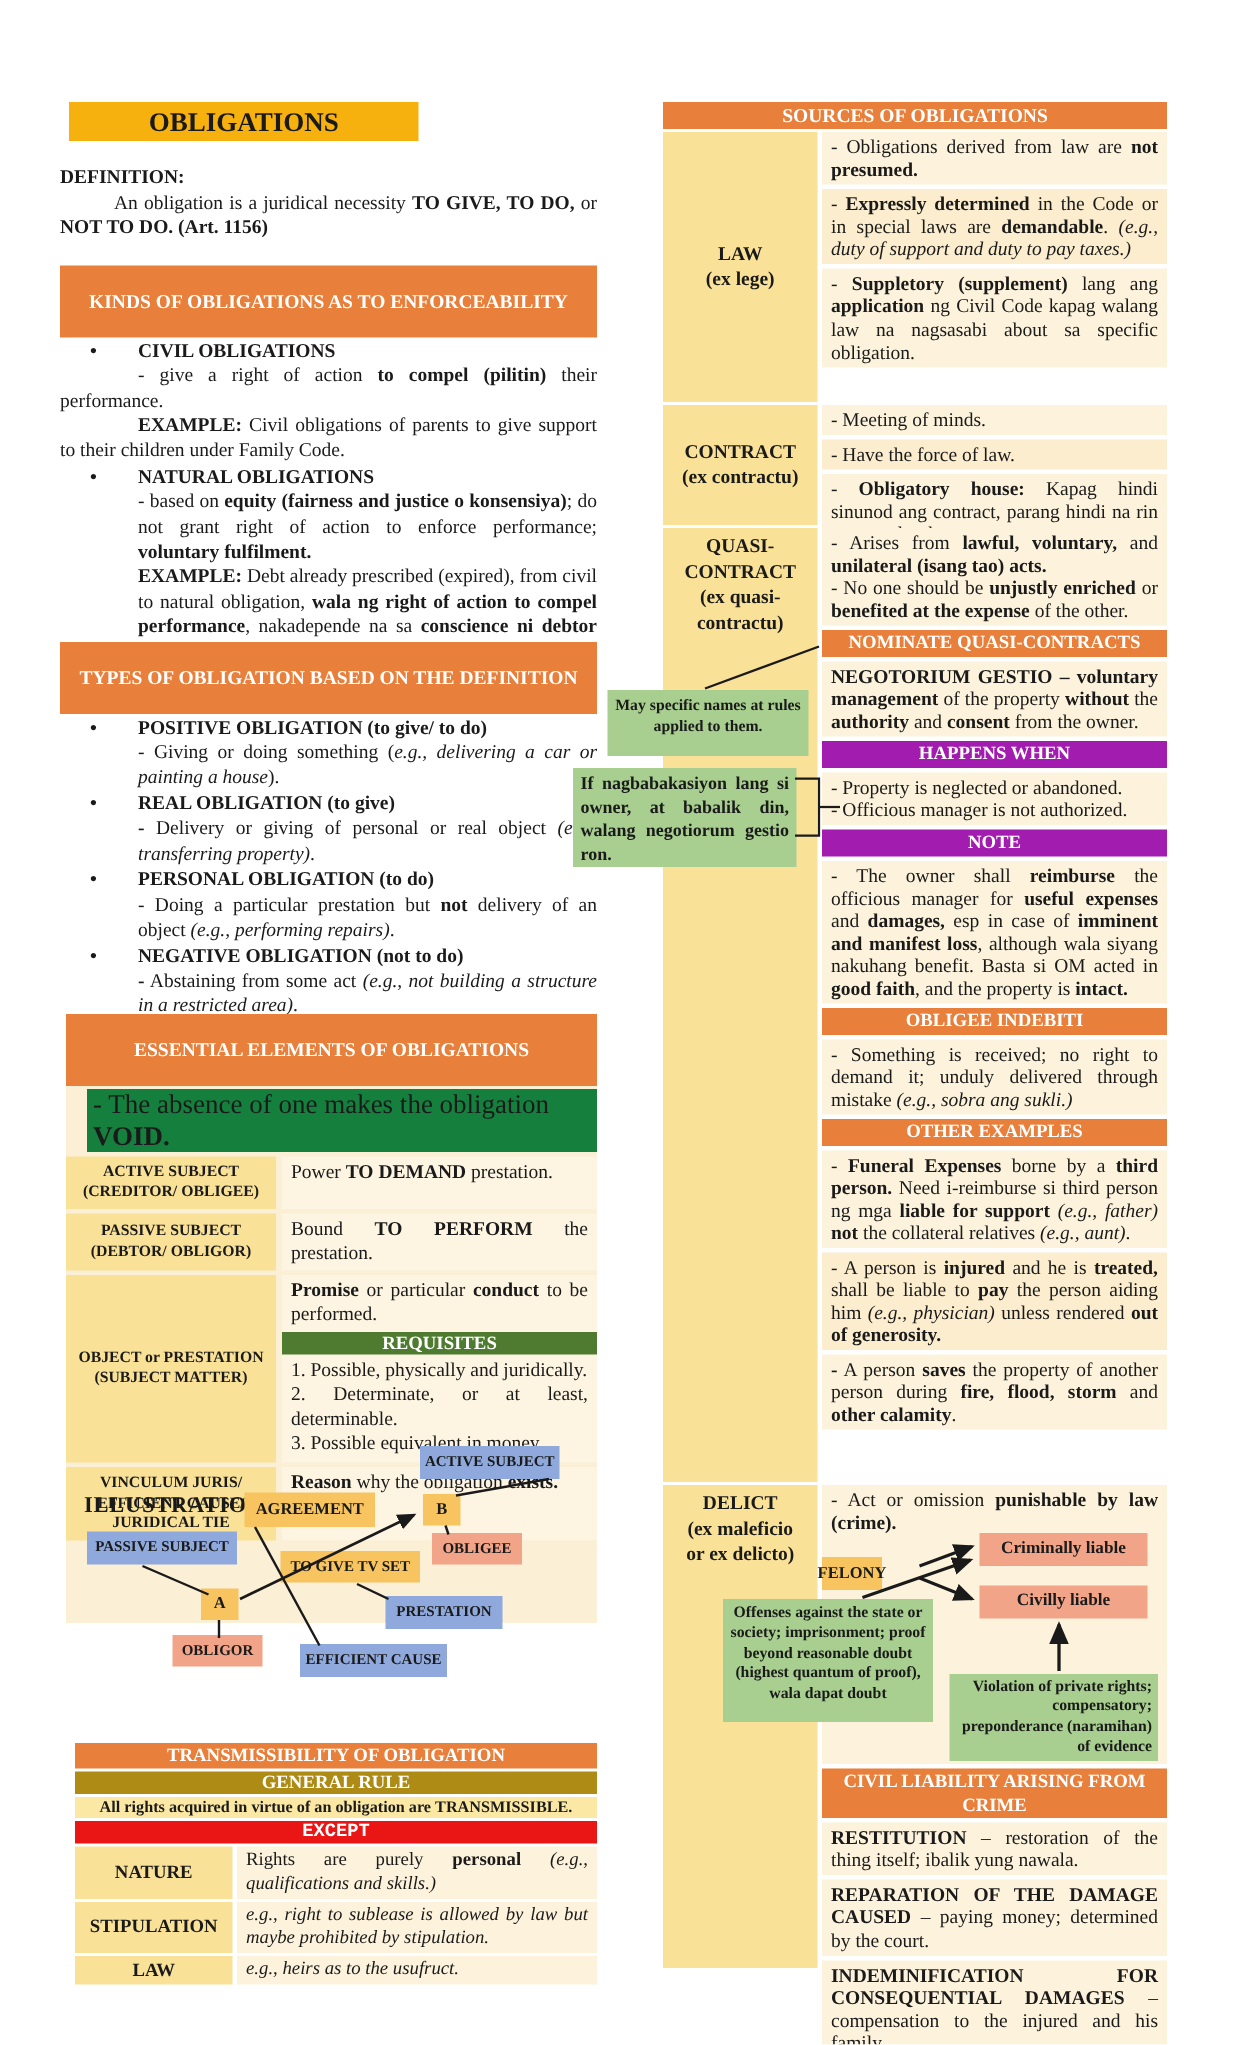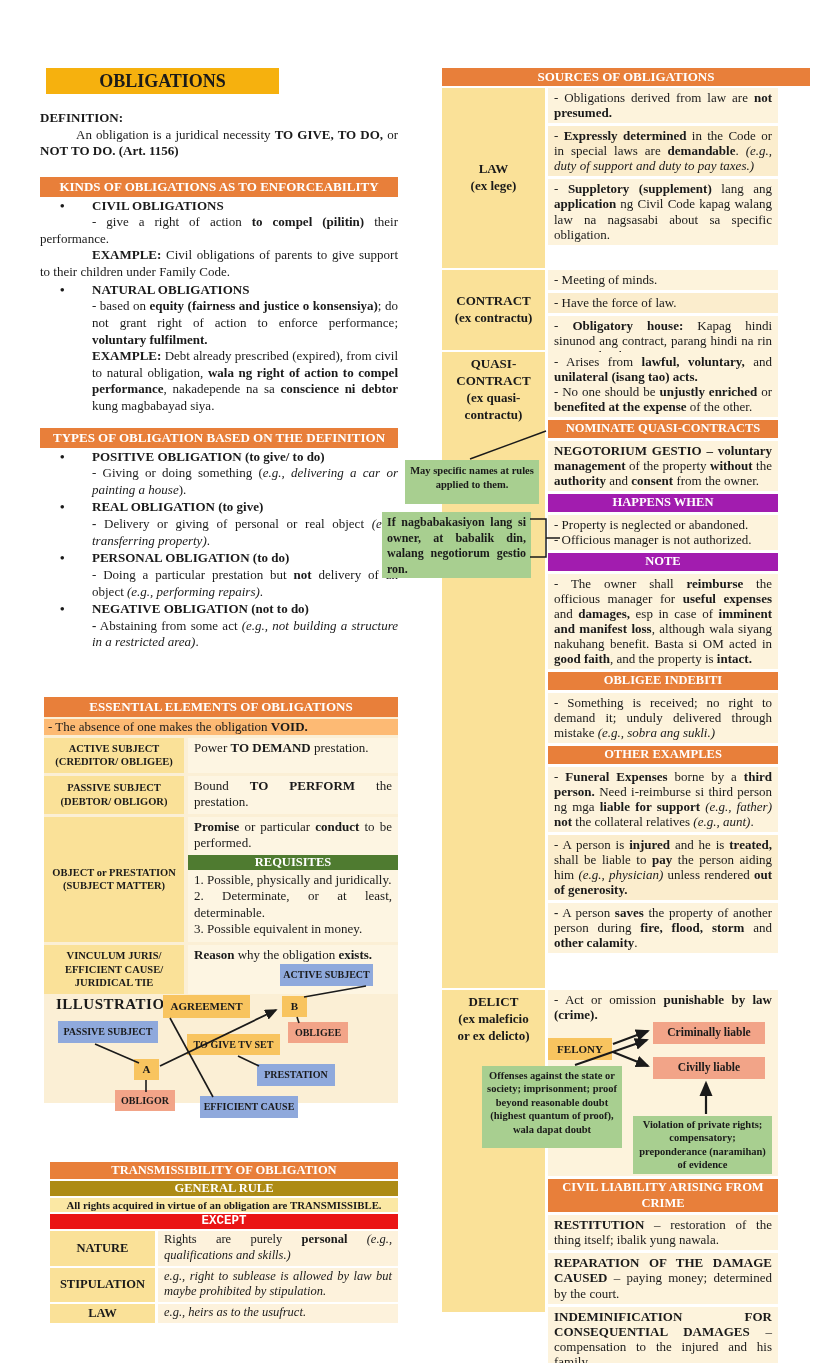--- a/index.html
+++ b/index.html
@@ -1,20 +1,20 @@
 <!DOCTYPE html>
 <html><head>
 <meta charset="utf-8">
 <style>
   html,body{margin:0;padding:0;background:#fff;}
   .page{position:relative;width:828px;height:1363px;background:#fff;overflow:hidden;
         font-family:"Liberation Serif","DejaVu Serif",serif;color:#1a1a1a;}
   .abs{position:absolute;}
   
-  .hdr{font-weight:bold;color:#fff;text-align:center;font-size:13px;line-height:1.2;padding:2px 2px;}
+  .hdr{font-weight:bold;color:#fff;text-align:center;font-size:13px;line-height:1.2;padding:16px 2px;}
   .hdr-orange{background:#E87F3A;}
   .hdr-brown{background:#a21caf;}
   .hdr-green{background:#4F7B30;}
   .hdr-olive{background:#AD8B15;}
   .hdr-red{background:#EA1515;font-family:Liberation Mono, monospace;}
   
   .ltxt{font-size:13px;line-height:1.28;text-align:justify;}
   .bold{font-weight:bold;}
   .def-body{text-indent:36px;margin:0;}
   .brow{display:flex;margin-top:1px;}
@@ -99,23 +99,23 @@
       <span class="btitle">PERSONAL OBLIGATION (to do)</span>
     </div>
     <p class="blk">- Doing a particular prestation but <b>not</b> delivery of an object <i>(e.g., performing repairs)</i>.</p>
     <div class="brow">
       <span class="bdot">•</span>
       <span class="btitle">NEGATIVE OBLIGATION (not to do)</span>
     </div>
     <p class="blk"><b>-</b> Abstaining from some act <i>(e.g., not building a structure in a restricted area)</i>.</p>
   </div>
 
-  <div class="abs panel" style="left:44px;top:697px;width:354px;height:406px;padding:0;">
+  <div class="abs panel" style="left:44px;top:676px;width:354px;height:406px;padding:0;">
     <div class="hdr hdr-orange">ESSENTIAL ELEMENTS OF OBLIGATIONS</div>
-    <div style="background:#fdba74;font-size:13px;font-weight:normal;padding:0 4px;margin-top:2px;">- The absence of one makes the obligation <b>VOID.</b></div>
+    <div style="background:#15803d;font-size:18px;font-weight:normal;padding:0 4px;margin-top:2px;margin-left:14px;">- The absence of one makes the obligation <b>VOID.</b></div>
     <div class="etable" style="margin-top:3px;">
       <div class="erow">
         <div class="elabel">ACTIVE SUBJECT<br>(CREDITOR/ OBLIGEE)</div>
         <div class="econtent">Power <b>TO DEMAND</b> prestation.</div>
       </div>
       <div class="erow">
         <div class="elabel">PASSIVE SUBJECT<br>(DEBTOR/ OBLIGOR)</div>
         <div class="econtent">Bound <b>TO PERFORM</b> the prestation.</div>
       </div>
       <div class="erow">
@@ -157,21 +157,21 @@
     <div class="trow">
       <div class="tlabel">STIPULATION</div>
       <div class="tcontent"><i>e.g., right to sublease is allowed by law but maybe prohibited by stipulation.</i></div>
     </div>
     <div class="trow">
       <div class="tlabel">LAW</div>
       <div class="tcontent"><i>e.g., heirs as to the usufruct.</i></div>
     </div>
   </div>
 
-  <div class="abs hdr hdr-orange" style="left:442px;top:68px;width:336px;padding:1px 16px;">SOURCES OF OBLIGATIONS</div>
+  <div class="abs hdr hdr-orange" style="left:442px;top:68px;width:336px;padding:1px 0;">SOURCES OF OBLIGATIONS</div>
 
   <div class="abs rlabel mid" style="left:442px;top:88px;width:103px;height:180px;">
     <span>LAW<br>(ex lege)</span>
   </div>
   <div class="abs rlabel mid" style="left:442px;top:270px;width:103px;height:80px;">
     <span>CONTRACT<br>(ex contractu)</span>
   </div>
   <div class="abs rlabel top" style="left:442px;top:352px;width:103px;height:636px;">
     <span>QUASI-<br>CONTRACT<br>(ex quasi-<br>contractu)</span>
   </div>
@@ -210,25 +210,25 @@
   <div class="abs rstack" style="left:548px;top:990px;">
     <div class="cellR" style="height:186px;">
       <span>- Act or omission <b>punishable by law (crime).</b></span>
     </div>
     <div class="shdr hdr-orange">CIVIL LIABILITY ARISING FROM CRIME</div>
     <div class="cellR"><b>RESTITUTION</b> – restoration of the thing itself; ibalik yung nawala.</div>
     <div class="cellR"><b>REPARATION OF THE DAMAGE CAUSED</b> – paying money; determined by the court.</div>
     <div class="cellR"><b>INDEMINIFICATION FOR CONSEQUENTIAL DAMAGES</b> – compensation to the injured and his family.</div>
   </div>
 
-  <div class="dbox goldbx" style="left:548px;top:1038px;width:64px;height:22px;font-size:11px;">FELONY</div>
+  <div class="dbox goldbx" style="left:548px;top:1038px;width:40px;height:22px;font-size:11px;">FELONY</div>
   <div class="dbox salmon" style="left:653px;top:1022px;width:112px;height:22px;font-size:11.5px;">Criminally liable</div>
   <div class="dbox salmon" style="left:653px;top:1057px;width:112px;height:22px;font-size:11.5px;">Civilly liable</div>
   <div class="greennote" style="left:482px;top:1066px;width:140px;height:82px;font-size:10.5px;line-height:1.28;text-align:center;padding:3px 4px;">Offenses against the state or society; imprisonment; proof beyond reasonable doubt (highest quantum of proof), wala dapat doubt</div>
-  <div class="greennote" style="left:633px;top:1116px;width:139px;height:58px;font-size:10.5px;line-height:1.28;text-align:center;padding:2px 4px;">Violation of private rights; compensatory; preponderance (naramihan) of evidence</div>
+  <div class="greennote" style="left:633px;top:1116px;width:139px;height:58px;font-size:10.5px;line-height:1.28;text-align:right;padding:2px 4px;">Violation of private rights; compensatory; preponderance (naramihan) of evidence</div>
 
   <div class="greennote" style="left:405px;top:460px;width:134px;height:44px;font-size:10.5px;line-height:1.3;text-align:center;padding:4px 5px;">May specific names at rules applied to them.</div>
   <div class="greennote" style="left:382px;top:512px;width:149px;height:66px;font-size:12px;line-height:1.3;text-align:justify;padding:3px 5px;">If nagbabakasiyon lang si owner, at babalik din, walang negotiorum gestio ron.</div>
 
   <svg id="wires" viewBox="0 0 828 1363">
     <defs>
       <marker id="arr" markerWidth="8" markerHeight="8" refX="6" refY="3" orient="auto">
         <path d="M0,0 L7,3 L0,6 Z" fill="#1a1a1a"></path>
       </marker>
     </defs>

